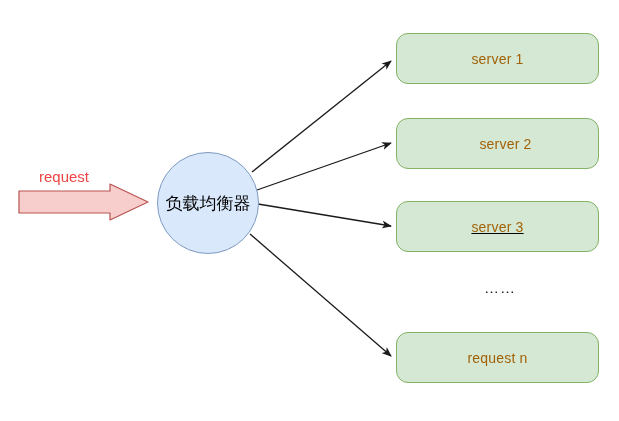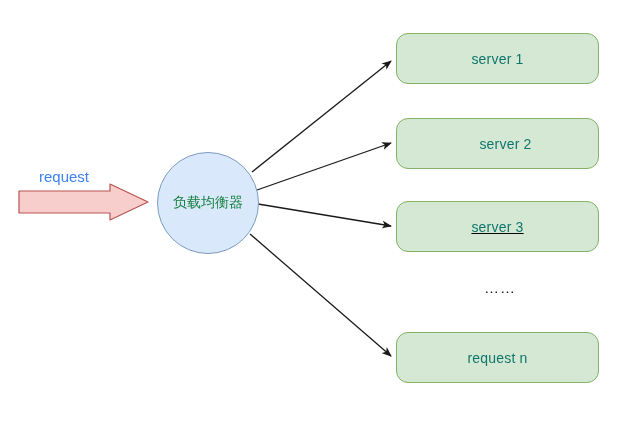--- a/index.html
+++ b/index.html
@@ -35,51 +35,51 @@
   .server-box {
     background: #d5e8d4;
     border: 1px solid #82b366;
     border-radius: 12px;
     width: 203px;
     height: 51px;
     left: 396px;
   }
   .server-label {
     font-size: 14px;
-    color: #0f766e;
+    color: #a16207;
     letter-spacing: 0.2px;
     white-space: nowrap;
   }
   #box-server-1 { top: 33px; }
   #box-server-2 { top: 118px; padding-left: 16px; }
   #box-server-3 { top: 201px; text-decoration: underline; }
   #box-server-n { top: 332px; }
 
   #lb-circle {
     left: 157px;
     top: 152px;
     width: 102px;
     height: 102px;
     background: #dae8fc;
     border: 1px solid #7d9bc1;
     border-radius: 50%;
   }
   #lb-label {
-    font-size: 14px;
-    color: #15803d;
+    font-size: 17px;
+    color: #000000;
     white-space: nowrap;
     letter-spacing: 0px;
   }
 
   #request-label {
     position: absolute;
     left: 39px;
     top: 168px;
     font-size: 15px;
-    color: #3b82f6;
+    color: #ef4444;
     white-space: nowrap;
   }
 
   #ellipsis-label {
     position: absolute;
     left: 470px;
     top: 279px;
     width: 60px;
     text-align: center;
     font-size: 15px;

